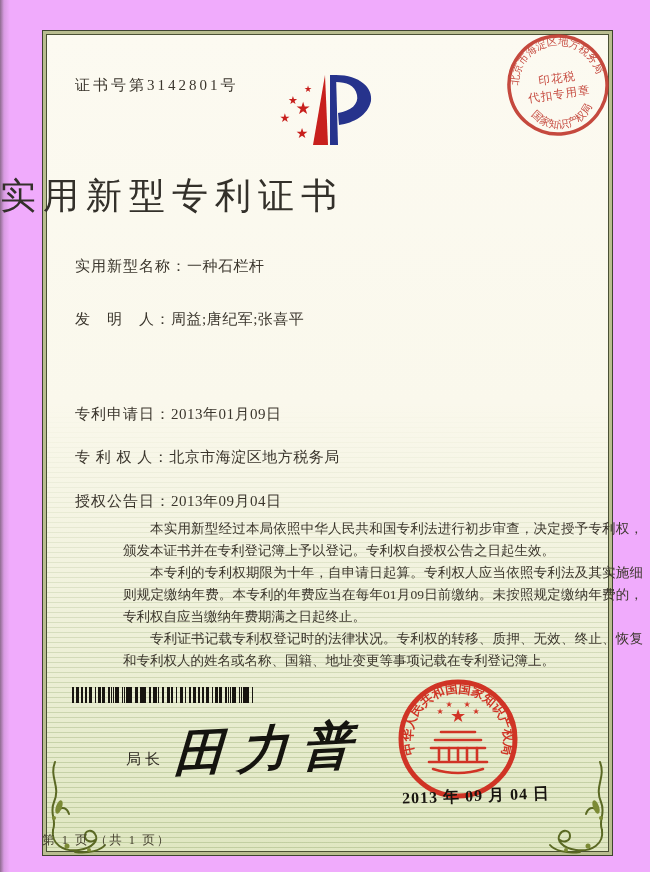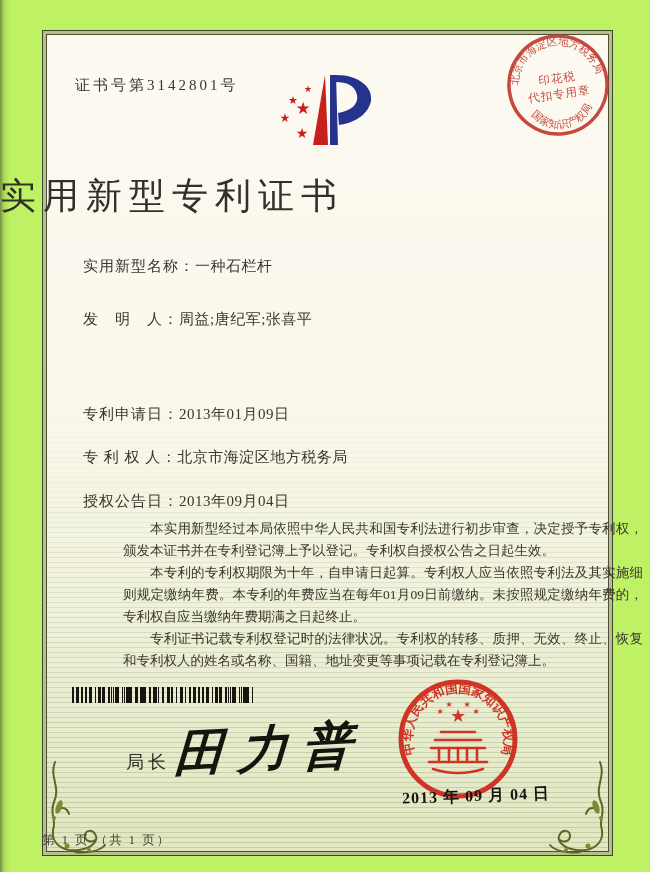--- a/index.html
+++ b/index.html
@@ -1,18 +1,18 @@
 <!DOCTYPE html>
 <html><head>
 <meta charset="utf-8">
 <style>
   html,body { margin:0; padding:0; background:#ffffff; }
   .page {
     position:relative; width:650px; height:872px; overflow:hidden;
-    background:#bef264;
+    background:#f0abfc;
     font-family:"Liberation Serif","DejaVu Serif",serif;
   }
   .scan-edge {
     position:absolute; left:0; top:0; bottom:0; width:10px; z-index:40;
     background:linear-gradient(90deg, rgba(45,45,35,.5), rgba(45,45,35,.12) 4px, rgba(45,45,35,0) 10px);
   }
   
   .frame { position:absolute; left:42px; top:30px; width:571px; height:826px;
            border:1px solid #3f4430; background:#fbf9ee; box-sizing:border-box; }
   .frame-mid { position:absolute; inset:0; border:3px solid #b9bd90; }
@@ -26,36 +26,36 @@
   .content { position:absolute; inset:0; z-index:10; }
 
   .cert-no { position:absolute; left:75px; top:76px; font-size:15px;
              letter-spacing:3px; color:#3a352c; }
   .logo { position:absolute; left:276px; top:66px; width:102px; height:94px; }
   .tax-stamp { position:absolute; left:505px; top:32px; width:106px; height:106px;
                transform:rotate(-8deg); opacity:.92; mix-blend-mode:multiply; }
   .title { position:absolute; left:0; right:0; top:172px; text-align:left;
            font-size:36px; letter-spacing:7px; color:#33302a; font-weight:500; }
 
-  .row { position:absolute; left:83px; font-size:15px; line-height:20px;
+  .row { position:absolute; left:75px; font-size:15px; line-height:20px;
          color:#3a352c; white-space:nowrap; }
   .row .lab { letter-spacing:1px; }
   .row .val { letter-spacing:.5px; }
 
   .body { position:absolute; left:75px; width:520px; top:518px;
           font-size:13.5px; line-height:22px; text-align:justify; color:#3b362c;margin-left:48px; }
   .body p { margin:0; text-indent:2em; }
 
   .barcode { position:absolute; left:72px; top:687px; width:181px; height:16px;
     background-image:
       repeating-linear-gradient(90deg,#181510 0 2px,transparent 2px 5px,#181510 5px 6px,transparent 6px 9px),
       repeating-linear-gradient(90deg,#181510 0 1px,transparent 1px 4px,#181510 4px 7px,transparent 7px 13px);
   }
 
-  .sig-label { position:absolute; left:126px; top:750px; font-size:18px;
+  .sig-label { position:absolute; left:126px; top:750px; font-size:15px;
                letter-spacing:4px; color:#2e2a22; }
   .sig-name { position:absolute; left:174px; top:716px; font-size:50px; font-weight:bold;
               font-style:italic; letter-spacing:14px; color:#15140f;
               transform:rotate(-3deg) skewX(-6deg); }
 
   .seal { position:absolute; left:395px; top:676px; width:126px; height:126px;
           mix-blend-mode:multiply; opacity:.95; }
   .seal-date { position:absolute; left:402px; top:786px; font-size:16px; font-weight:bold;
                letter-spacing:1px; color:#17140f; transform:rotate(-2deg); white-space:nowrap; }
 

